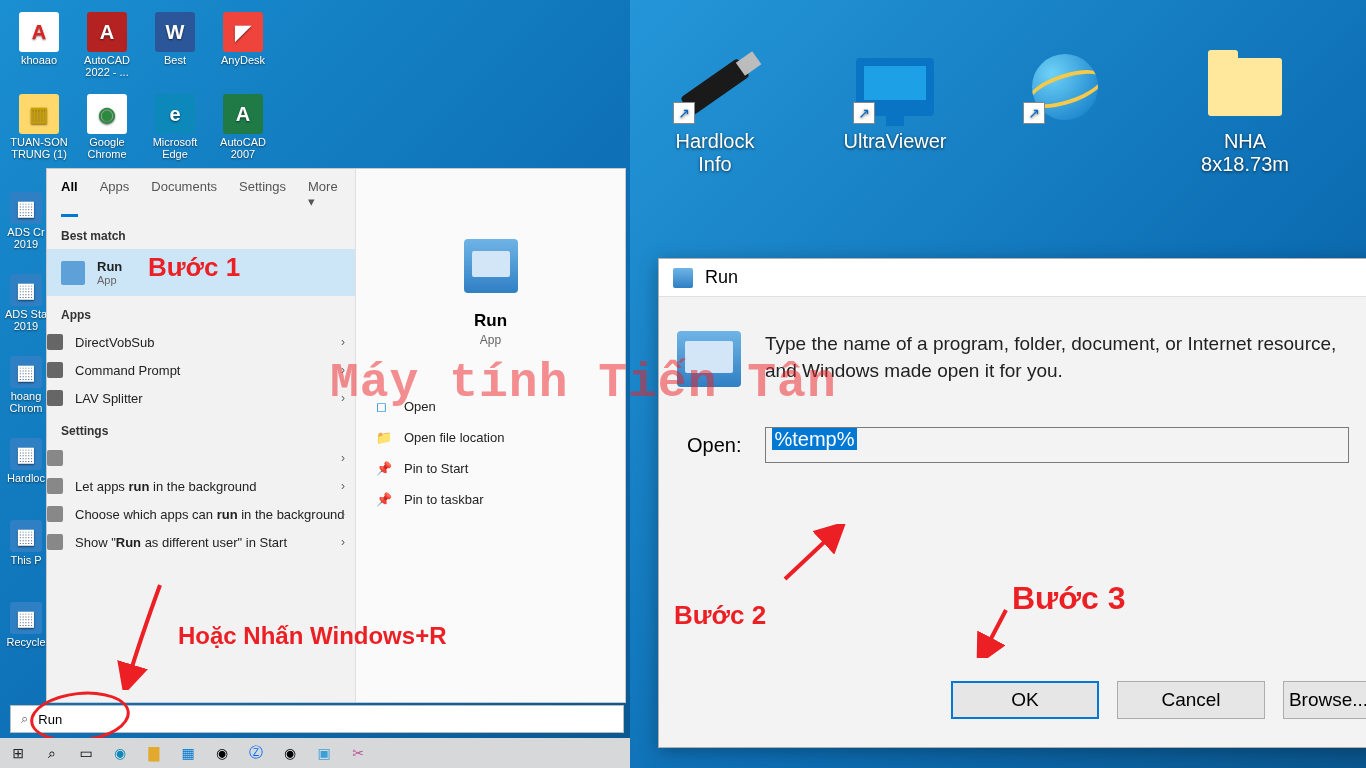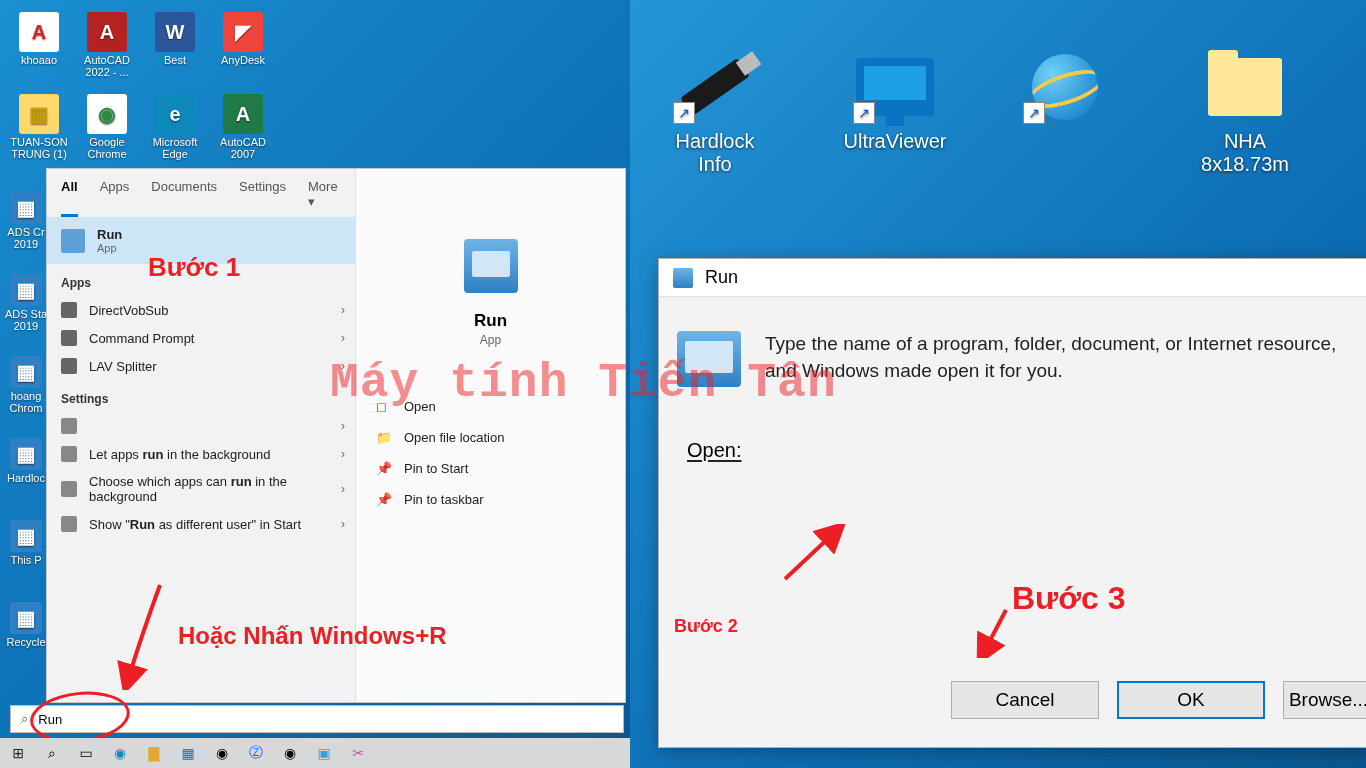--- a/index.html
+++ b/index.html
@@ -18,21 +18,21 @@
   .start-menu { position:absolute; left:46px; top:168px; width:580px; height:535px; background:#f2f2f2; border:1px solid #c8c8c8; display:flex; }
   .sm-left { width:308px; background:#f2f2f2; overflow:hidden; }
   .sm-right { flex:1; background:#fafafa; border-left:1px solid #e0e0e0; padding:0; }
 
   .sm-tabs { display:flex; gap:22px; padding:10px 14px 0; font-size:13px; color:#555; }
   .sm-tab { padding-bottom:8px; cursor:pointer; }
   .sm-tab.active { color:#000; border-bottom:3px solid #0078d4; font-weight:600; }
 
   .sm-section-h { font-size:12px; font-weight:600; padding:12px 14px 6px; color:#333; }
 
-  .sm-item { display:flex; align-items:center; padding:6px 14px; font-size:13px; color:#222; cursor:pointer; position:relative; }
+  .sm-item { display:flex; align-items:center; padding:6px 0; font-size:13px; color:#222; cursor:pointer; position:relative; }
   .sm-item .ico-s { width:16px; height:16px; margin-right:12px; background:#666; border-radius:2px; flex-shrink:0; }
   .sm-item .chev { position:absolute; right:10px; color:#666; font-size:12px; }
   .sm-best { background:#cde6f7 !important; padding:10px 14px; }
   .sm-best .ico-s { width:24px; height:24px; background:#5ea0d8; }
   .sub { font-size:11px; color:#666; display:block; }
 
   .sm-preview { text-align:center; padding-top:70px; }
   .sm-preview .big-ico { width:54px; height:54px; margin:0 auto 18px; background:linear-gradient(#6fb4e6,#2f7fc4); border-radius:4px; position:relative; }
   .sm-preview .big-ico::after{content:"";position:absolute;left:8px;top:12px;width:38px;height:26px;background:#d2e6f7;border-radius:2px;}
   .sm-preview h3 { font-size:17px; font-weight:600; }
@@ -57,21 +57,21 @@
 
   
   .run-dialog { position:absolute; left:658px; top:258px; width:720px; height:490px; background:#f3f3f3; border:1px solid #b0b0b0; box-shadow:0 4px 18px rgba(0,0,0,.3); }
   .run-title { display:flex; align-items:center; padding:8px 14px; font-size:18px; background:#fff; border-bottom:1px solid #e0e0e0; }
   .run-title .ri { width:20px; height:20px; margin-right:12px; background:linear-gradient(#6fb4e6,#2f7fc4); border-radius:2px; }
   .run-body { padding:34px 28px 0 18px; display:flex; gap:24px; }
   .run-body .rbi { width:64px; height:56px; background:linear-gradient(#6fb4e6,#2f7fc4); border-radius:4px; flex-shrink:0; position:relative; }
   .run-body .rbi::after{content:"";position:absolute;left:8px;top:10px;width:48px;height:32px;background:#d2e6f7;border-radius:2px;}
   .run-body p { font-size:19px; color:#222; line-height:1.4; }
   .run-open-row { display:flex; align-items:center; margin:40px 28px 0 28px; gap:24px; }
-  .run-open-row label { font-size:20px; text-decoration:underline; text-decoration-color:#222; text-underline-offset:3px;margin-top:12px; }
+  .run-open-row label { font-size:20px; text-decoration-color:#222; text-underline-offset:3px; }
   .run-input { flex:1; height:36px; border:1px solid #7a7a7a; font-size:20px; padding:0 6px; }
   .run-input .sel { background:#0078d4; color:#fff; padding:0 2px; }
   .run-buttons { position:absolute; bottom:28px; right:0; display:flex; gap:18px; padding-right:4px; }
   .run-btn { width:148px; height:38px; background:#e6e6e6; border:1px solid #adadad; font-size:19px; display:flex; align-items:center; justify-content:center; cursor:pointer; }
   .run-btn.primary { border:2px solid #0078d4; }
 
   
   .anno { position:absolute; color:#ec2024; font-weight:800; font-family:Arial,sans-serif; pointer-events:none; }
   .watermark { position:absolute; left:330px; top:356px; font-size:48px; font-weight:800; color:rgba(236,32,36,.5); font-family:Liberation Mono, monospace; pointer-events:none; letter-spacing:1px; }
   svg.arrow { position:absolute; pointer-events:none; }
@@ -145,20 +145,21 @@
 
 <div class="start-menu">
   <div class="sm-left">
     <div class="sm-tabs" id="sm-tabs">
         <div class="sm-tab active">All</div>
         <div class="sm-tab">Apps</div>
         <div class="sm-tab">Documents</div>
         <div class="sm-tab">Settings</div>
         <div class="sm-tab">More ▾</div>
       </div>
+    <div class="sm-section-h">Best match</div>
     <div class="sm-item sm-best">
       <div class="ico-s"></div>
       <div>
         <div style="font-weight:600">Run</div>
         <span class="sub">App</span>
       </div>
     </div>
     <div class="sm-section-h">Apps</div>
     <div id="sm-apps">
         <div class="sm-item">
@@ -278,31 +279,32 @@
   <div class="run-title">
     <div class="ri"></div>
     <span>Run</span>
   </div>
   <div class="run-body">
     <div class="rbi"></div>
     <p>Type the name of a program, folder, document, or Internet resource, and Windows made open it for you.</p>
   </div>
   <div class="run-open-row">
     <label>Open:</label>
+    <div class="run-input"><span class="sel">%temp%</span></div>
   </div>
   <div class="run-buttons">
+    <div class="run-btn primary">OK</div>
     <div class="run-btn">Cancel</div>
-    <div class="run-btn primary">OK</div>
     <div class="run-btn" style="width:90px;border-right:none">Browse...</div>
   </div>
 </div>
 
 <div class="anno" style="left:148px; top:252px; font-size:26px">Bước 1</div>
 <div class="anno" style="left:178px; top:622px; font-size:24px">Hoặc Nhấn Windows+R</div>
-<div class="anno" style="left:674px; top:616px; font-size:18px">Bước 2</div>
+<div class="anno" style="left:674px; top:600px; font-size:26px">Bước 2</div>
 <div class="anno" style="left:1012px; top:580px; font-size:32px">Bước 3</div>
 <div class="watermark">Máy tính Tiến Tân</div>
 
 <svg class="arrow" style="left:110px; top:580px" width="60" height="110">
   <defs>
       <marker id="ah1" markerWidth="8" markerHeight="8" refX="4" refY="4" orient="auto">
         <path d="M0,0 L8,4 L0,8 z" fill="#ec2024"></path>
       </marker>
     </defs>
   <path d="M50,5 Q30,60 18,100" stroke="#ec2024" stroke-width="4" fill="none" marker-end="url(#ah1)"></path>

